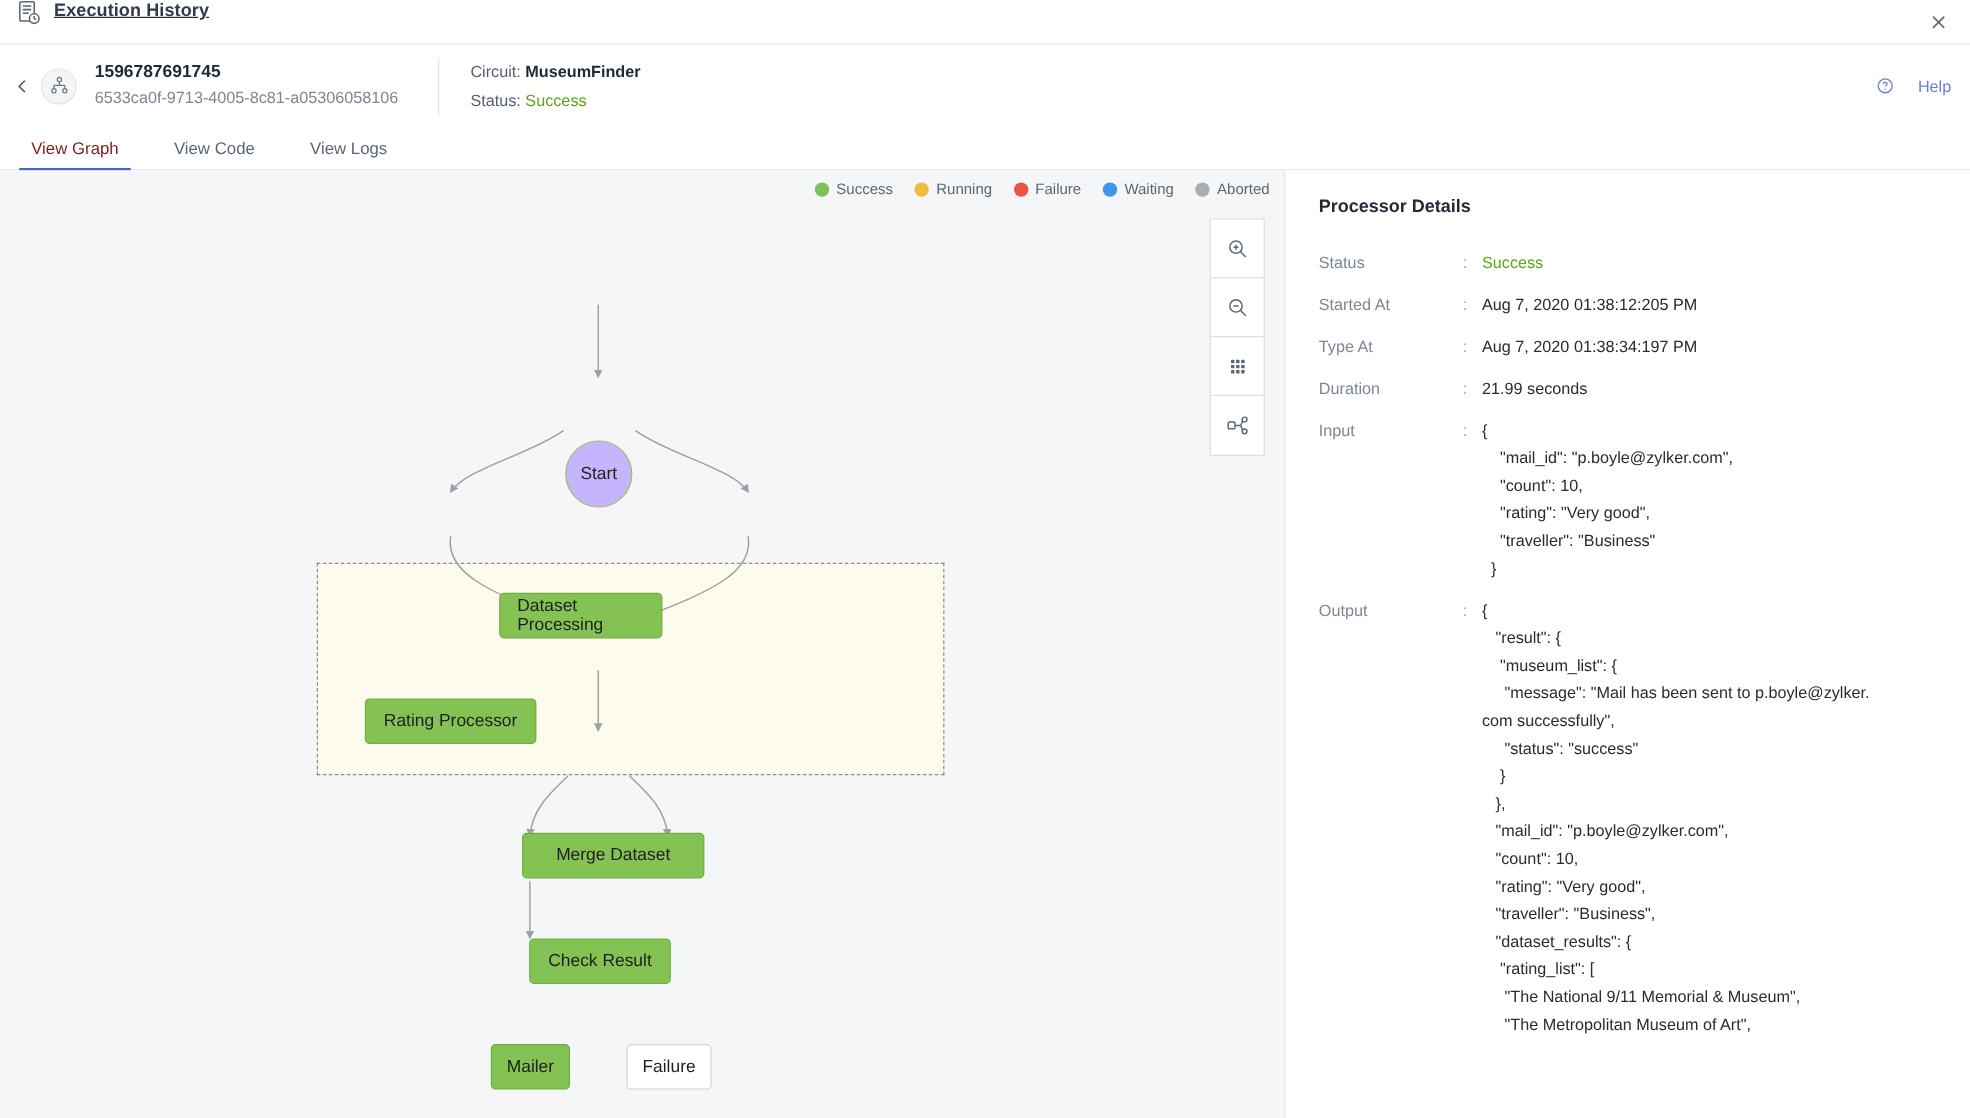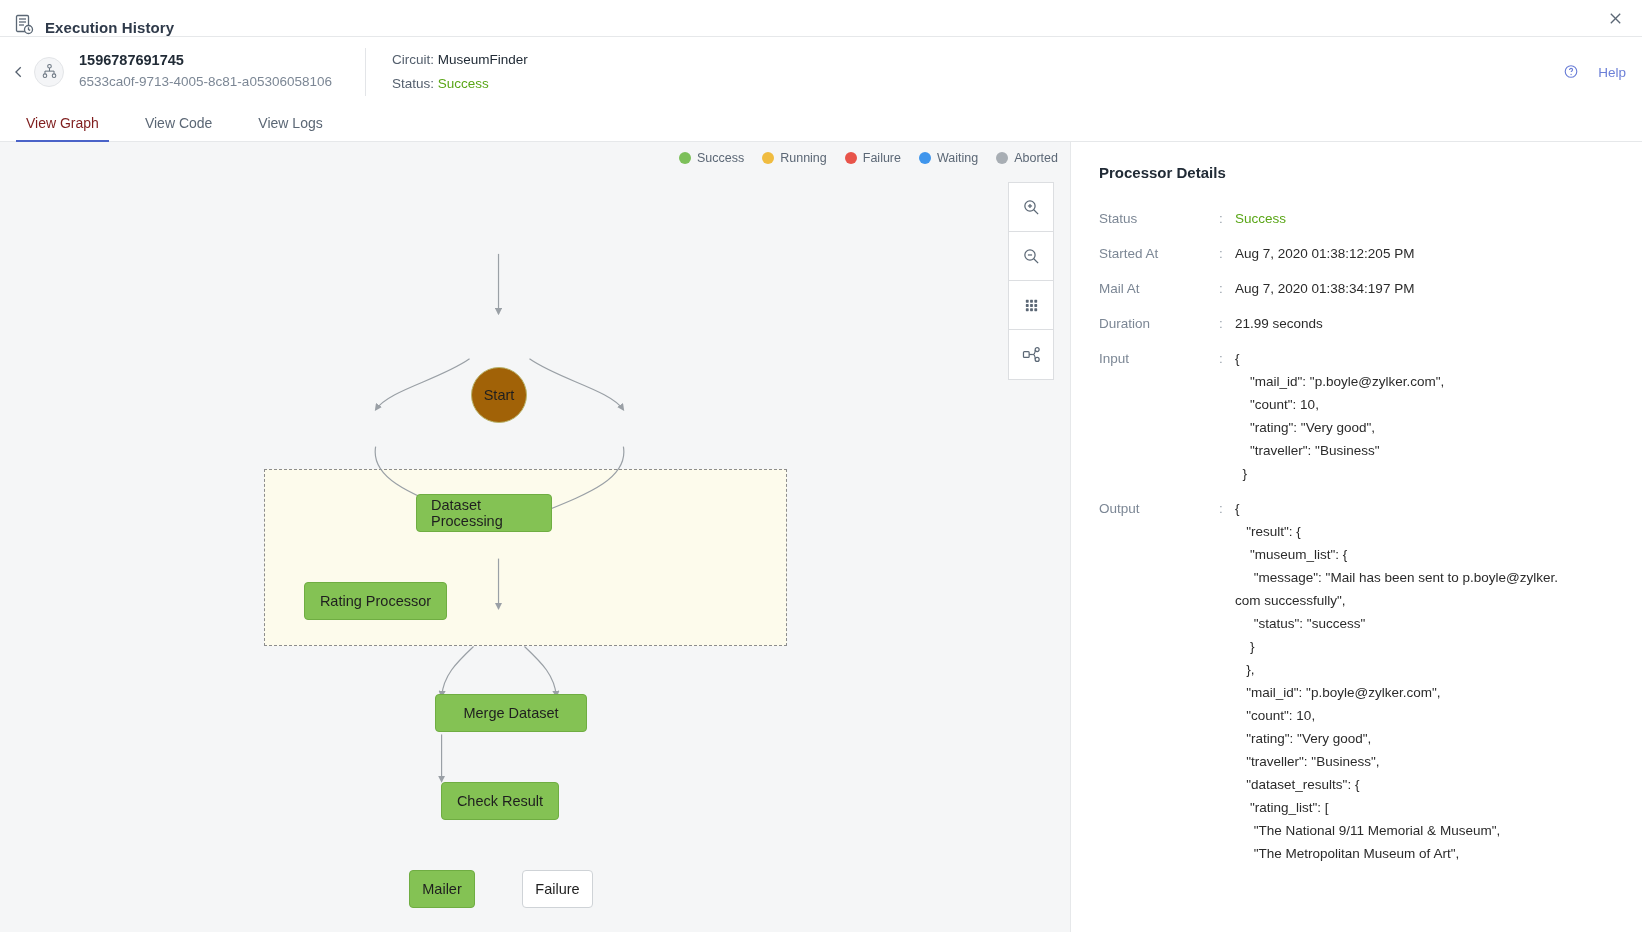--- a/index.html
+++ b/index.html
@@ -7,24 +7,25 @@
     width: 1642px; height: 932px;
     font-family: "Liberation Sans", sans-serif;
     background: #ffffff;
     overflow: hidden;
     color: #2b2b2b;
   }
 
   
   .topbar {
     height: 37px;
-    display: flex; align-items: flex-end;
+    display: flex; align-items: flex-start;
     padding: 0 16px 0 14px;
     border-bottom: 1px solid #e6e8ea;
     position: relative;
+    text-decoration: underline;
   }
   .topbar .doc-icon { width: 20px; height: 22px; margin-right: 11px; flex: 0 0 auto; }
   .topbar .title {
     font-size: 15px; font-weight: 600; color: #2f3a4a; letter-spacing: .1px;
   }
   .close-btn {
     position: absolute; right: 14px; top: 50%; transform: translateY(-50%);
     width: 26px; height: 26px; display: flex; align-items: center; justify-content: center;
     cursor: pointer; color: #6b7280;
   }
@@ -52,21 +53,21 @@
     font-size: 14.5px; font-weight: 700; color: #212b36; line-height: 19px;
   }
   .exec-uuid {
     font-size: 13.5px; color: #7c8795; line-height: 20px; margin-top: 2px;
   }
   .vdivider {
     width: 1px; height: 48px; background: #e3e5e8; margin: 0 26px 0 6px; flex: 0 0 auto;
   }
   .meta-block { line-height: 24px; }
   .meta-row { font-size: 13.5px; color: #55606e; }
-  .meta-row b { color: #212b36; font-weight: 400; }
+  .meta-row b { color: #212b36; font-weight: 700; }
   .meta-row .ok { color: #5aa617; }
   .help-link {
     position: absolute; right: 16px; top: 50%; transform: translateY(-50%);
     display: flex; align-items: center; gap: 20px;
     font-size: 13.5px; color: #6b7fd7; cursor: pointer;
   }
 
   
   .tabs {
     display: flex; align-items: flex-end; gap: 0;
@@ -128,21 +129,21 @@
     z-index: 3;
   }
   .node.rect {
     background: #84c254; border: 1px solid #6fad42; border-radius: 4px;
     height: 38px; padding: 0 14px;
   }
   .node.rect.white { background: #ffffff; border-color: #cfd3d7; }
   .node.circle {
     border-radius: 50%; width: 56px; height: 56px; padding: 0;
   }
-  .node.circle.start { background: #a16207; border: 1px solid #b9b46c; }
+  .node.circle.start { background: #c4b5fd; border: 1px solid #b9b46c; }
 
   
   .details-pane {
     width: 571px; height: 790px; background: #ffffff;
     padding: 22px 18px 0 28px; overflow: hidden;
   }
   .details-title {
     font-size: 15px; font-weight: 700; color: #212b36; margin-bottom: 26px;
   }
   .detail-row { display: flex; font-size: 13.5px; margin-bottom: 12px; line-height: 23px; }
@@ -367,21 +368,21 @@
       <div class="detail-value ok">Success</div>
     </div>
 
     <div class="detail-row">
       <div class="detail-label">Started At</div>
       <div class="detail-colon">:</div>
       <div class="detail-value">Aug 7, 2020 01:38:12:205 PM</div>
     </div>
 
     <div class="detail-row">
-      <div class="detail-label">Mail At</div>
+      <div class="detail-label">Type At</div>
       <div class="detail-colon">:</div>
       <div class="detail-value">Aug 7, 2020 01:38:34:197 PM</div>
     </div>
 
     <div class="detail-row">
       <div class="detail-label">Duration</div>
       <div class="detail-colon">:</div>
       <div class="detail-value">21.99 seconds</div>
     </div>
 

